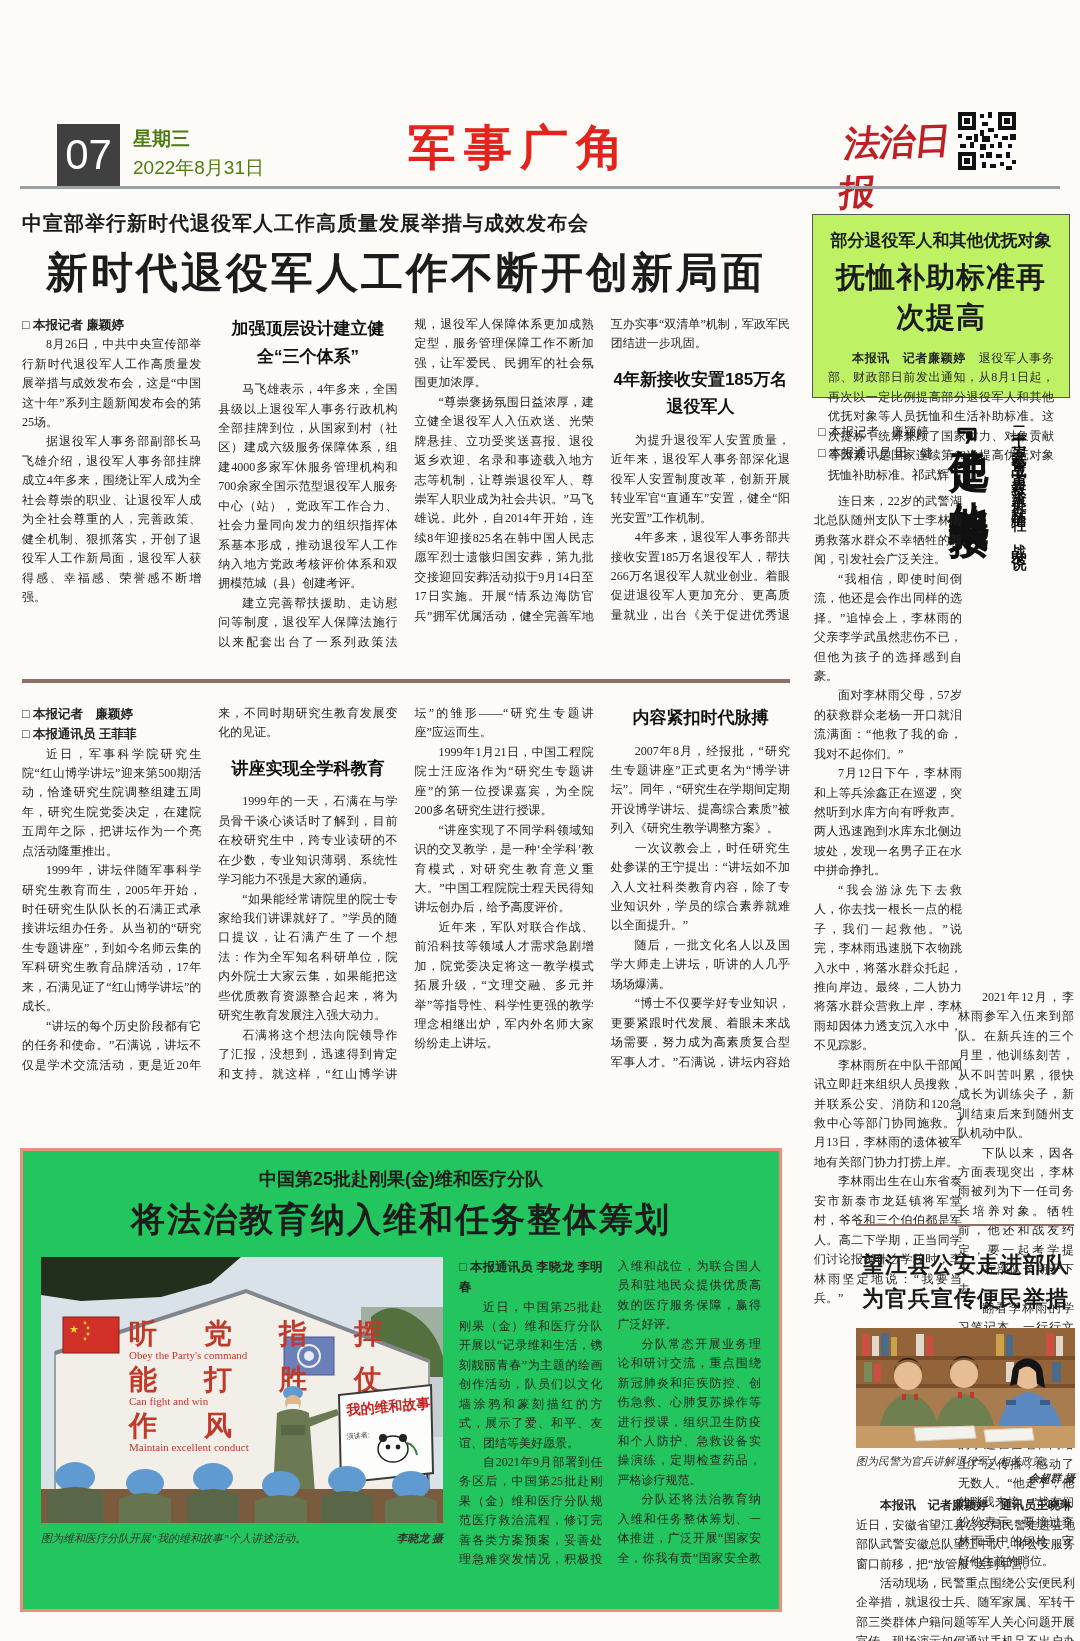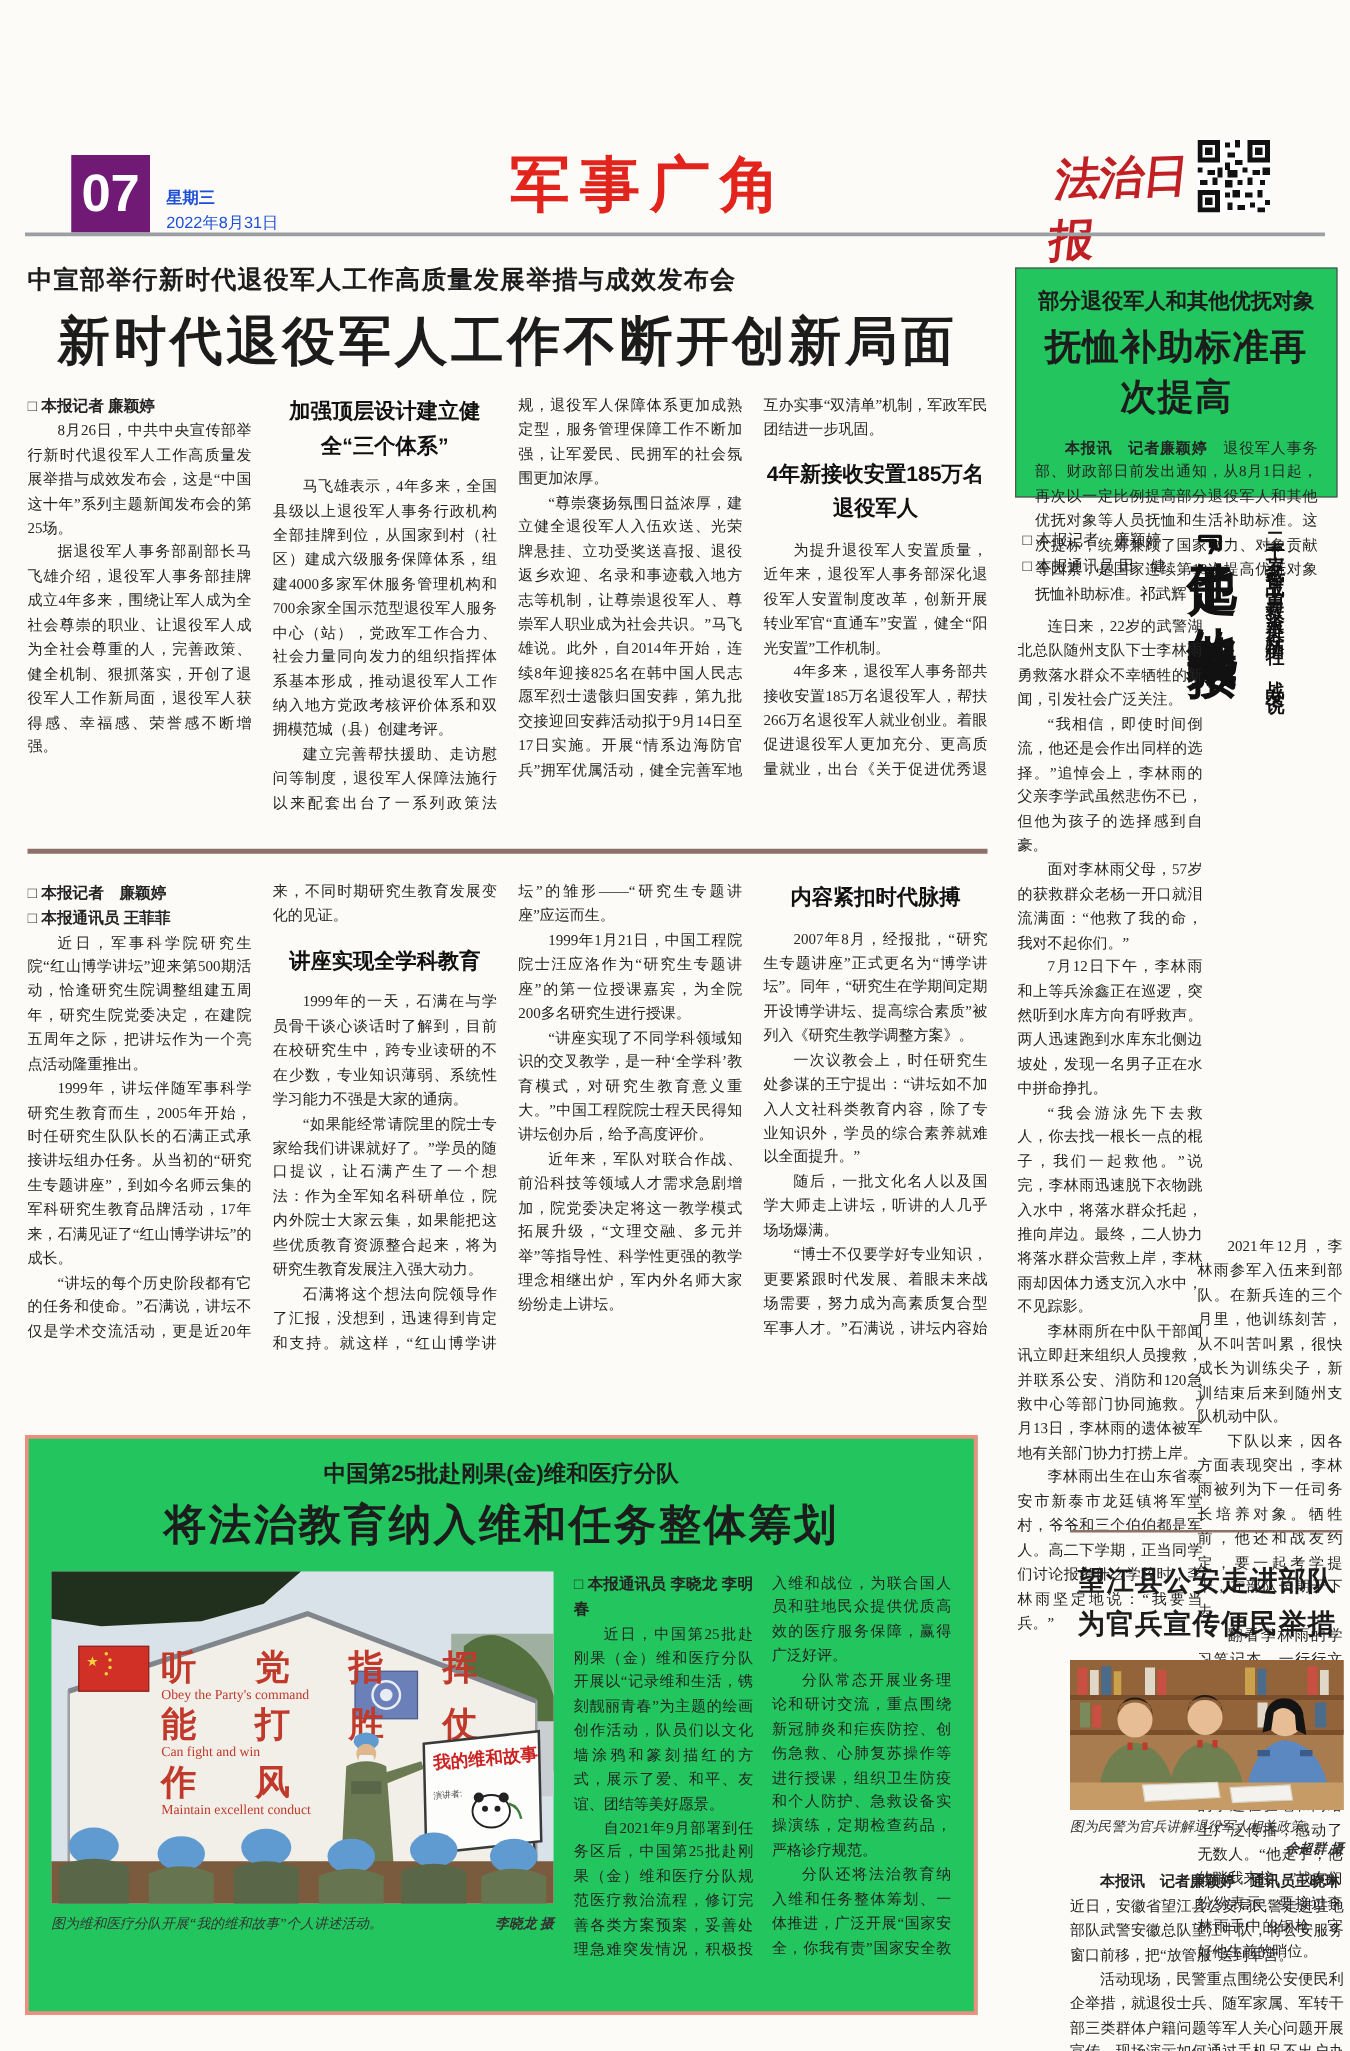--- a/index.html
+++ b/index.html
@@ -1,21 +1,21 @@
 <!DOCTYPE html>
 <html><head>
 <meta charset="utf-8">
 <style>
   html,body{margin:0;padding:0;background:#e8e8e6;}
   .sheet{position:relative;width:1080px;height:1641px;margin:0 auto;background:#fcfbf8;
          font-family:"Liberation Sans",sans-serif;color:#1c1c1c;overflow:hidden;}
   
-  .pagebox{position:absolute;left:57px;top:124px;width:63px;height:62px;background:#701a75;
-           color:#fff;font-weight:bold;font-size:42px;display:flex;align-items:center;justify-content:center;}
-  .datewrap{position:absolute;left:133px;top:148px;font-size:13px;line-height:1.5;color:#1d4ed8;}
+  .pagebox{position:absolute;left:57px;top:124px;width:63px;height:62px;background:#404040;
+           color:#fff;font-weight:normal;font-size:42px;display:flex;align-items:center;justify-content:center;}
+  .datewrap{position:absolute;left:133px;top:125px;font-size:19px;line-height:1.5;color:#4d7c0f;}
   .datewrap .wd{font-weight:bold;}
   .masthead{position:absolute;left:400px;top:116px;width:240px;text-align:center;
             font-size:48px;font-weight:900;color:#e2241d;letter-spacing:8px;}
   .credits{position:absolute;left:742px;top:110px;width:112px;font-size:11px;line-height:1.55;
            text-align:right;color:#222;}
   .paperlogo{position:absolute;left:842px;top:118px;width:112px;font-size:36px;font-weight:900;
              color:#c01f24;letter-spacing:-1px;transform:skewX(-8deg) rotate(-2deg);}
   .qr{position:absolute;left:958px;top:112px;}
   .hrule{position:absolute;left:20px;top:186px;width:1040px;height:3px;background:#9aa0a3;}
   
@@ -45,21 +45,21 @@
          border:3px solid #ec8f7e;box-sizing:border-box;}
   .pkbox .kicker{text-align:center;font-size:18px;font-weight:bold;margin-top:16px;}
   .pkbox h1{margin:6px 0 0;text-align:center;font-size:34px;font-weight:900;letter-spacing:2px;}
   .pkrow{display:flex;padding:14px 18px 0 18px;}
   .pkleft{width:402px;flex:none;}
   .pkcaption{display:flex;justify-content:space-between;font-size:11px;margin-top:8px;
              font-family:"Liberation Serif",serif;font-style:italic;color:#333;}
   .pkright{flex:1;margin-left:16px;height:330px;}
   
   .subbox{position:absolute;left:812px;top:214px;width:258px;height:184px;border:1px solid #555;
-          box-sizing:border-box;padding:14px 15px;background:#22c55e;}
+          box-sizing:border-box;padding:14px 15px;background:#bef264;}
   .subbox .kicker{text-align:center;font-size:17px;font-weight:bold;}
   .subbox h2{margin:6px 0 0;text-align:center;font-size:29px;font-weight:900;letter-spacing:1px;}
   .subbox .body-text{margin-top:11px;}
   .hero-byline{position:absolute;left:818px;top:422px;width:160px;font-size:12.5px;line-height:1.7;}
   .hero-byline .ind{text-indent:7.5em;}
   .hero-col1{position:absolute;left:814px;top:492px;width:148px;height:712px;}
   .hero-col2{position:absolute;left:958px;top:988px;width:116px;height:216px;}
   .hero-vert{position:absolute;left:942px;top:415px;height:575px;writing-mode:vertical-rl;
              text-orientation:mixed;}
   .hero-vert .vkick{font-size:15px;font-weight:bold;letter-spacing:6px;margin-left:12px;color:#111;}

